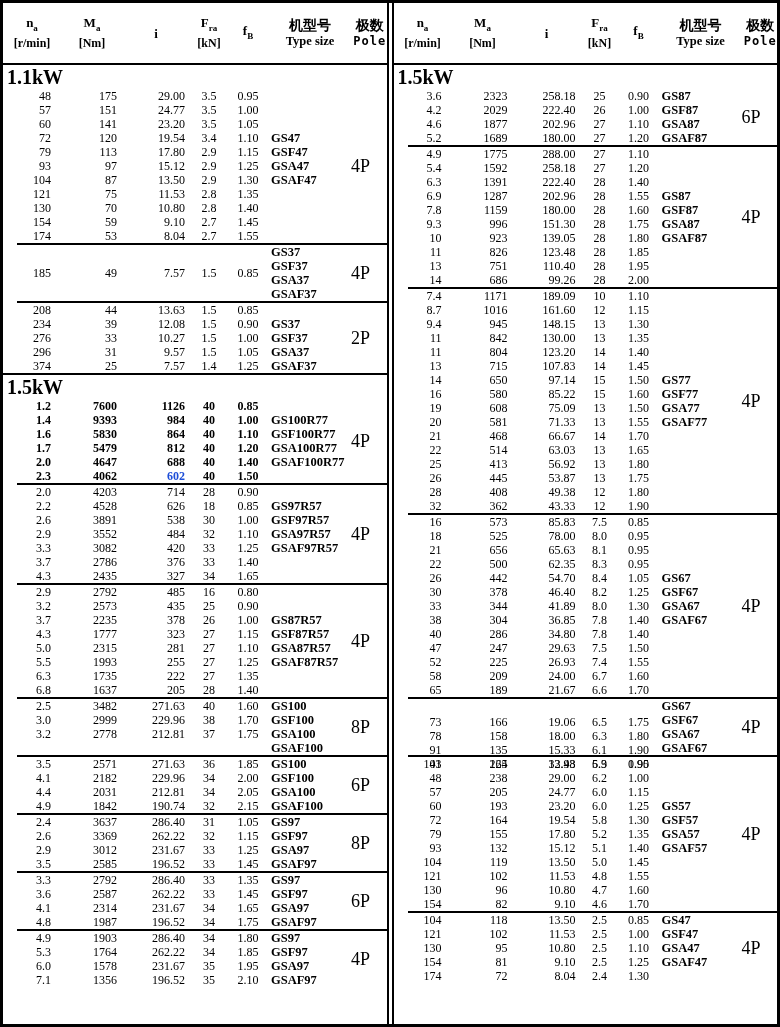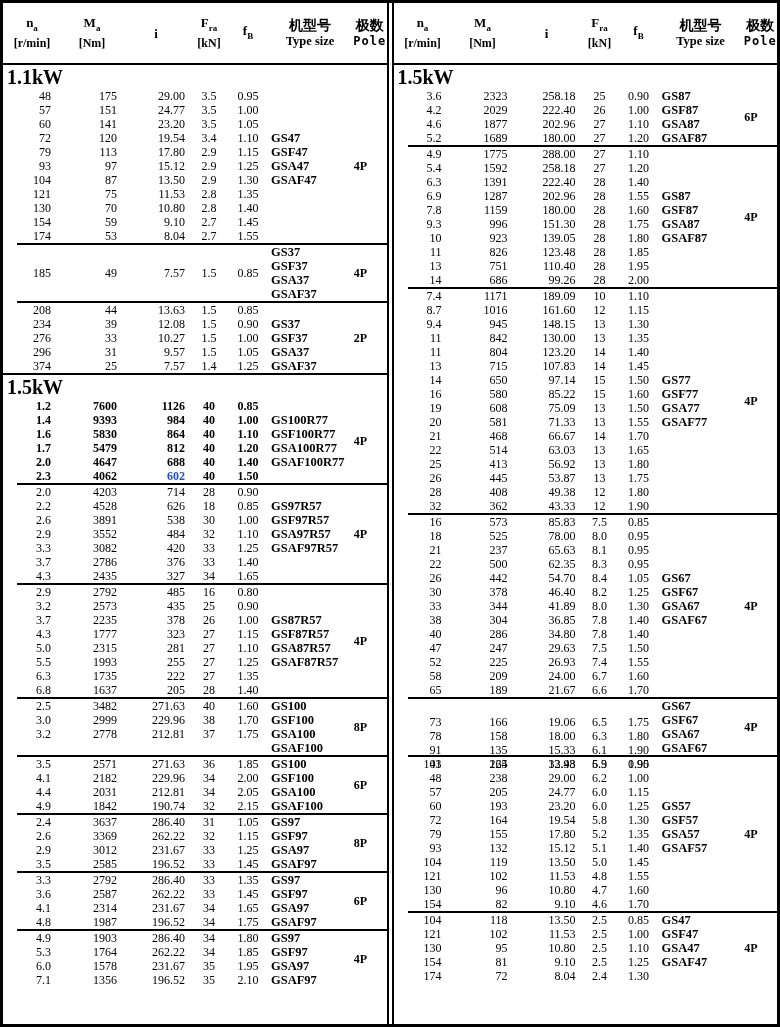--- a/index.html
+++ b/index.html
@@ -26,21 +26,21 @@
 
   .sec-title { font-size:20px; font-weight:bold; height:24px; line-height:24px; padding-left:4px; }
 
   .block { position:relative; }
   .nrow { display:grid; grid-template-columns:58px 62px 66px 40px 38px; height:14px; line-height:14px; font-size:12px; }
   .c-na { text-align:right; padding-right:10px; }
   .c-ma { text-align:right; padding-right:6px; }
   .c-i  { text-align:right; padding-right:4px; }
   .c-fra,.c-fb { text-align:center; }
   .types { position:absolute; left:268px; top:0; font-weight:bold; font-size:12.5px; line-height:14px; white-space:nowrap; }
-  .pole  { position:absolute; right:0; top:0; bottom:0; width:52px; display:flex; align-items:center; justify-content:center; font-weight:bold; font-size:12px; }
+  .pole  { position:absolute; right:0; top:0; bottom:0; width:52px; display:flex; align-items:center; justify-content:center; font-weight:normal; font-size:18px; }
   .sep      { border-top:2px solid #000; margin-left:14px; }
   .sep-full { border-top:2px solid #000; }
 </style>
 </head>
 <body>
 
 <div class="page">
 
   <div class="col col-left">
     <div class="hdr">
@@ -857,21 +857,21 @@
             </div>
             <div class="nrow">
               <span class="c-na">18</span>
               <span class="c-ma">525</span>
               <span class="c-i">78.00</span>
               <span class="c-fra">8.0</span>
               <span class="c-fb">0.95</span>
             </div>
             <div class="nrow">
               <span class="c-na">21</span>
-              <span class="c-ma">237</span>
+              <span class="c-ma">656</span>
               <span class="c-i">65.63</span>
               <span class="c-fra">8.1</span>
               <span class="c-fb">0.95</span>
             </div>
             <div class="nrow">
               <span class="c-na">22</span>
               <span class="c-ma">500</span>
               <span class="c-i">62.35</span>
               <span class="c-fra">8.3</span>
               <span class="c-fb">0.95</span>

